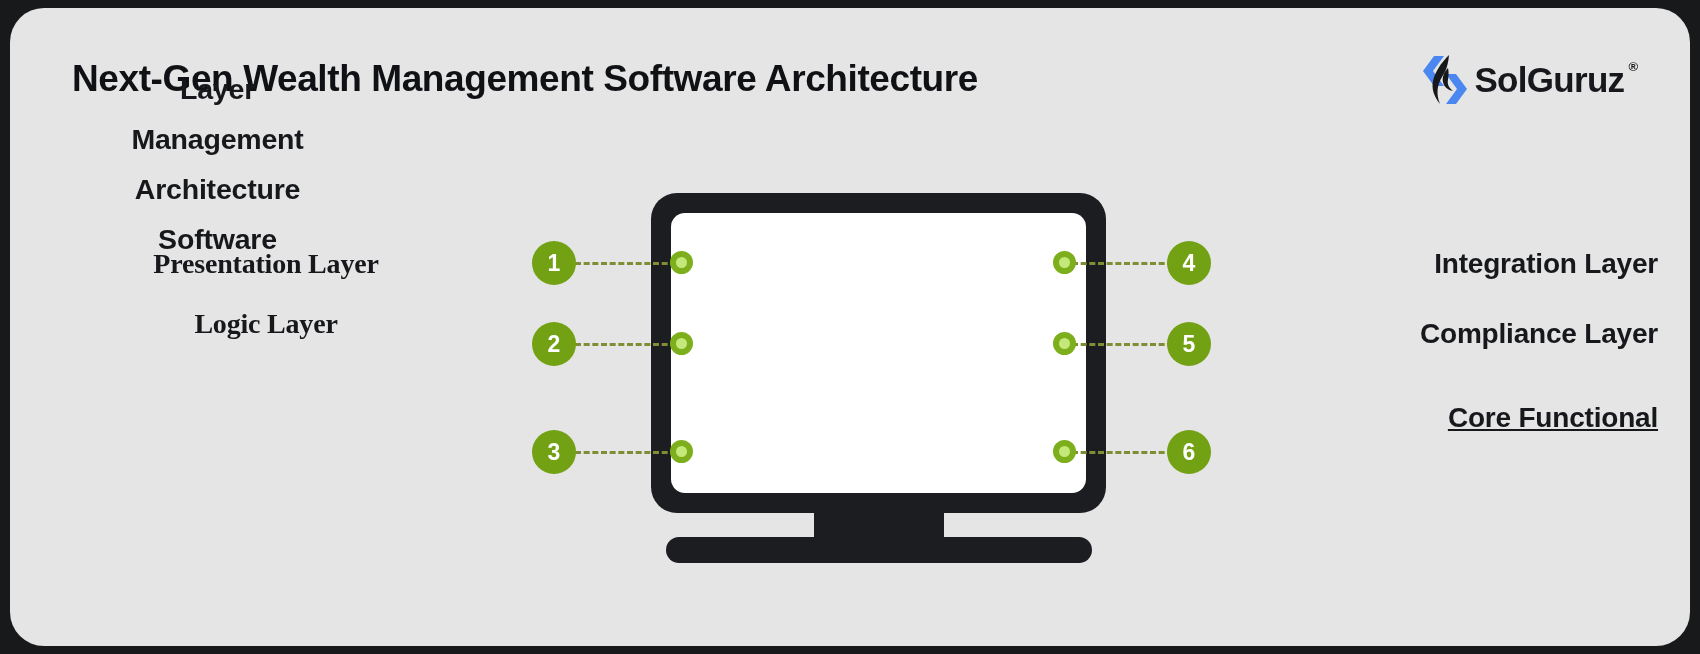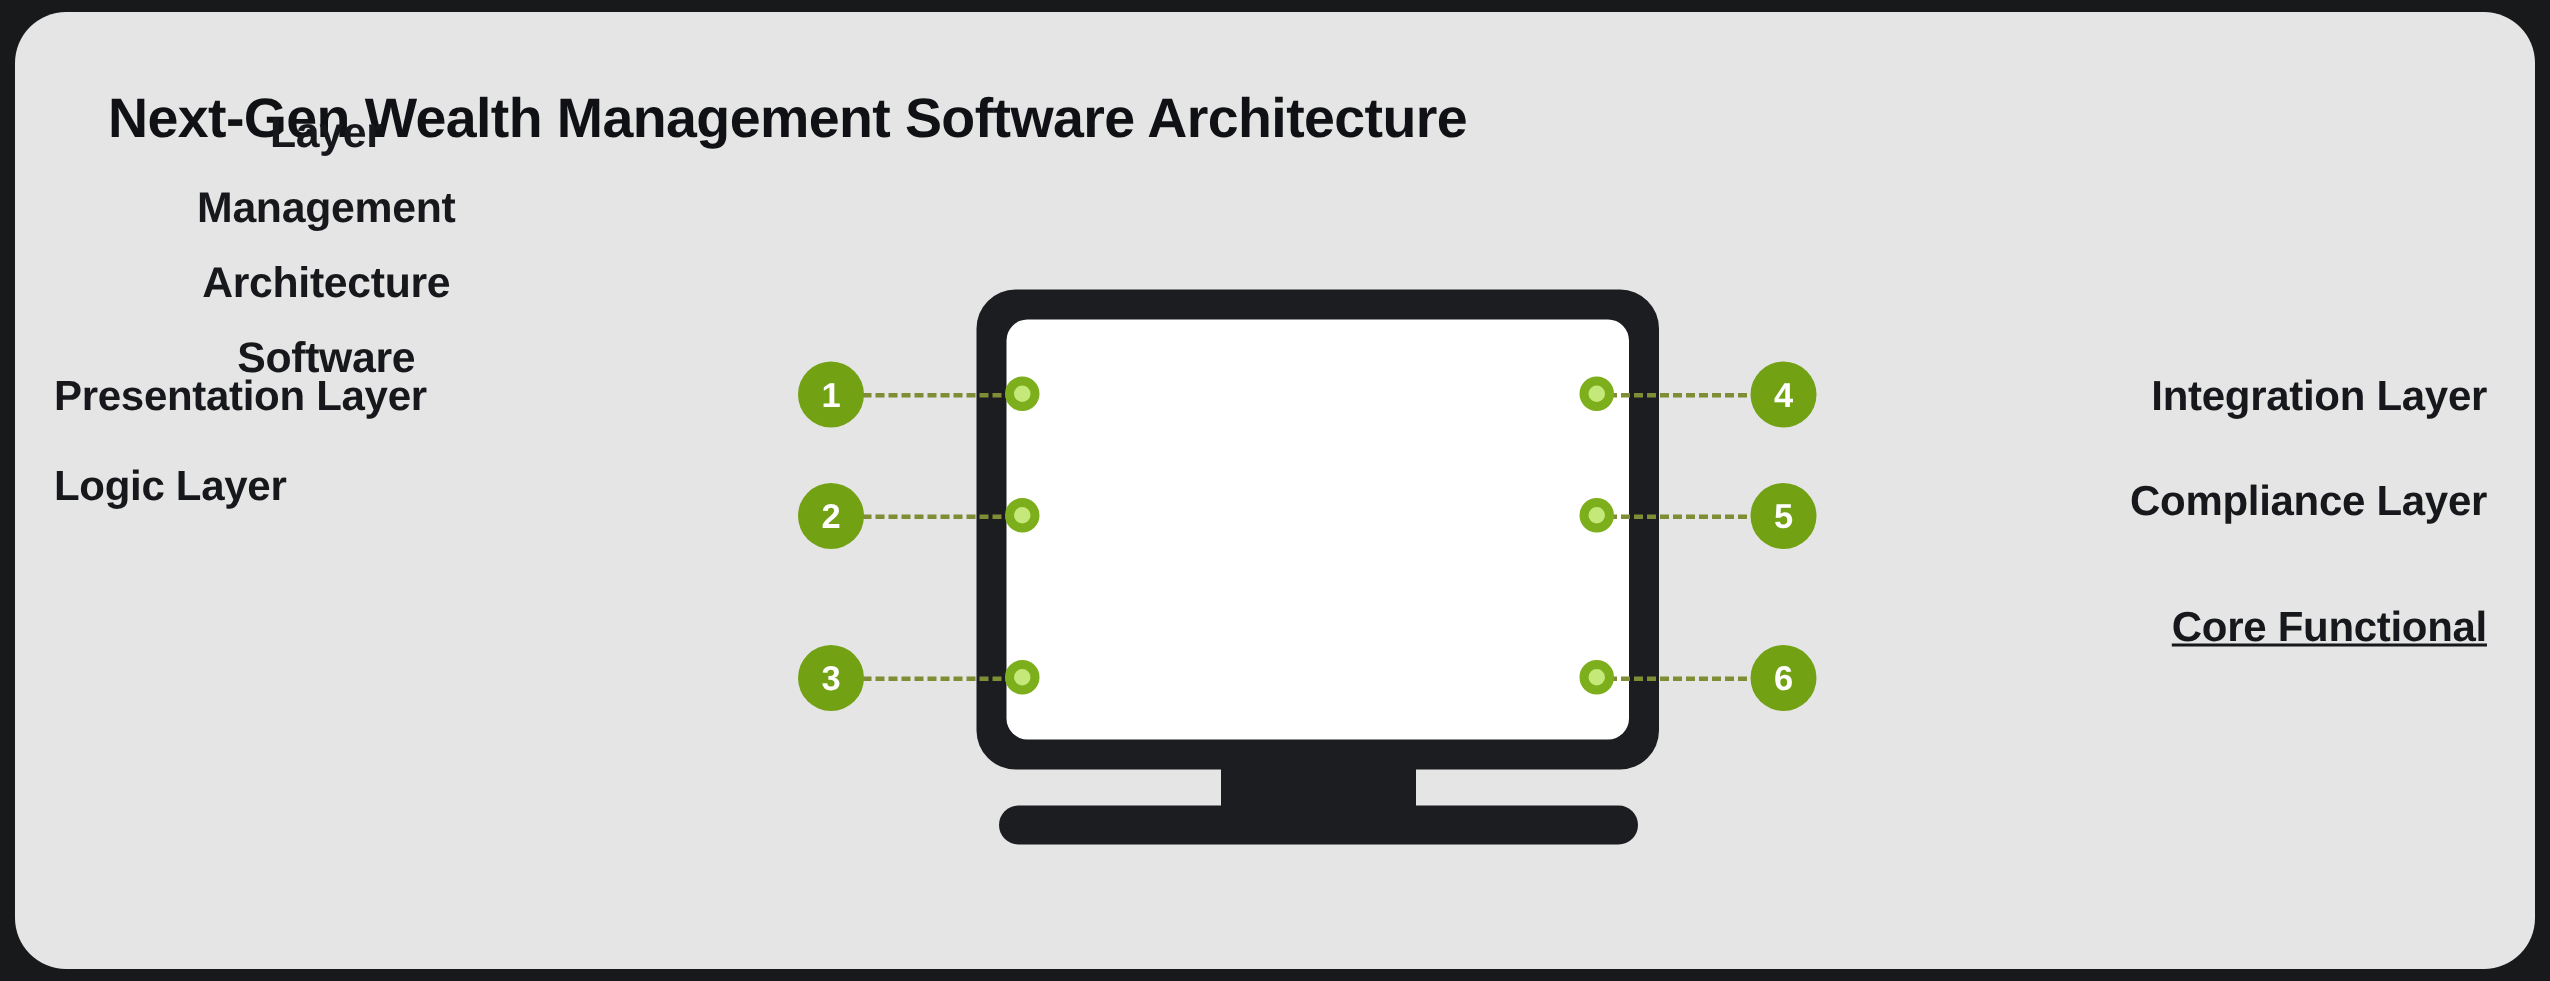--- a/index.html
+++ b/index.html
@@ -182,42 +182,55 @@
   .label {
     position: absolute;
     font-size: 28px;
     line-height: 44px;
     font-weight: bold;
     color: #17181c;
     letter-spacing: -0.2px;
   }
   .label-left {
     right: 1194px;
-    text-align: left;
+    text-align: center;
     width: 460px;
+    font-family: Liberation Serif, serif;
   }
   .label-right {
     left: 1228px;
     text-align: right;
     width: 420px;
   }
   .lbl-row1 { top: 234px; }
   .lbl-row2 { top: 294px; }
   .lbl-row3 { top: 423px; }
   .lbl-row2r { top: 304px; }
   .lbl-row3r { top: 388px; text-decoration: underline; }
 </style>
 </head>
 <body>
 
 <div class="card">
 
   <div class="header">
     <div class="page-title">Next-Gen Wealth Management Software Architecture</div>
 
+    <div class="brand">
+      <span class="brand-mark">
+        <svg viewBox="0 0 46 52" width="46" height="52" aria-hidden="true">
+          <path d="M22 2 L12 2 L1 17 L12 32 L22 32 L11 17 Z" fill="#4A87F0"></path>
+          <path d="M24 20 L34 20 L45 35 L34 50 L24 50 L35 35 Z" fill="#4A87F0"></path>
+          <path d="M27 1 C19 9 13 18 11 27 C9.5 34 11.5 42 18 50 C14 40 15 31 20 23 C23 18 26 13 27 1 Z" fill="#17181c"></path>
+          <path d="M26 14 C22 18 20 23 21 28 C22 33 26 36 31 37 C27 34 25 30 26 26 C26.6 22 27 18 26 14 Z" fill="#17181c"></path>
+        </svg>
+      </span>
+      <span class="brand-text">SolGuruz</span>
+      <span class="brand-reg">®</span>
+    </div>
   </div>
 
   <div class="dashline dash-l dash-row1"></div>
   <div class="dashline dash-l dash-row2"></div>
   <div class="dashline dash-l dash-row3"></div>
   <div class="dashline dash-r dash-row1"></div>
   <div class="dashline dash-r dash-row2"></div>
   <div class="dashline dash-r dash-row3"></div>
 
   <div class="monitor">

